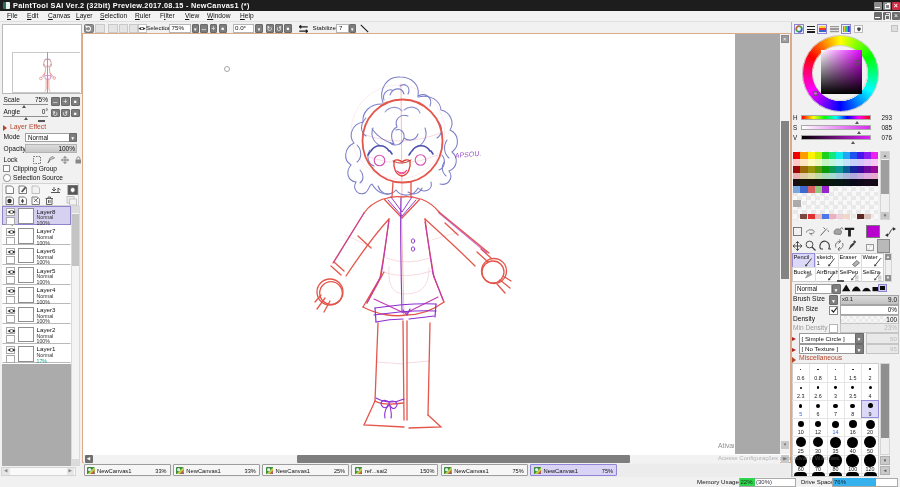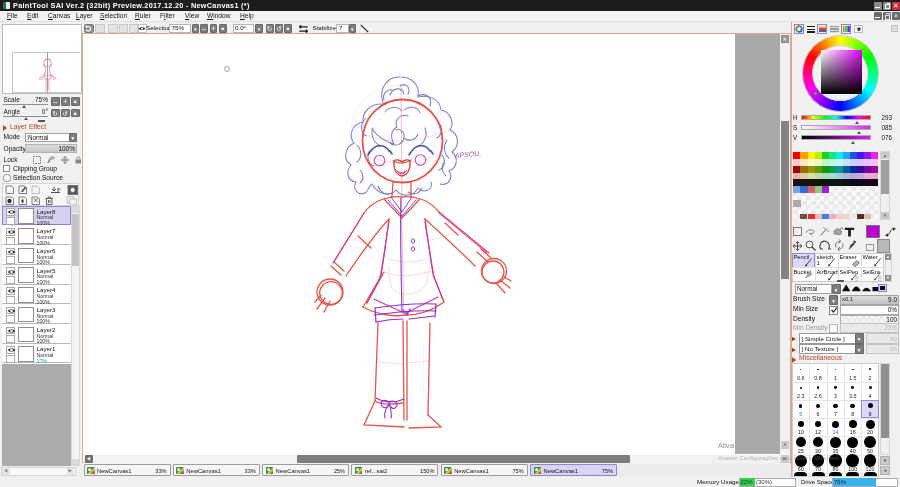--- a/index.html
+++ b/index.html
@@ -7,21 +7,21 @@
 .tx{position:absolute;white-space:nowrap;line-height:1}
 .bx{position:absolute;background:#fff;border:1px solid #a0a0a0;box-sizing:border-box}
 .bt{position:absolute;background:#7d7d7d;border:1px solid #696969;box-sizing:border-box;color:#fff;text-align:center;border-radius:1px;overflow:hidden}
 .gb{position:absolute;background:#e4e4e4;border:1px solid #c9c9c9;box-sizing:border-box}
 .chk{background-image:conic-gradient(#e9e9e9 25%,#f8f8f8 0 50%,#e9e9e9 0 75%,#f8f8f8 0);background-size:9px 9px}
 </style></head>
 <body>
 
 <div class="ab" style="left:0;top:0;width:900px;height:10.5px;background:#1d1d1d"></div>
 <div class="ab" style="left:3px;top:2px;width:6.5px;height:6.5px;background:linear-gradient(90deg,#2e6b60 45%,#e8f0ee 45%);border-radius:1px"></div>
-<div class="tx" style="left:13px;top:2px;font-size:7.3px;font-weight:bold;color:#fff;letter-spacing:.28px">PaintTool SAI Ver.2 (32bit) Preview.2017.12.20 - NewCanvas1 (*)</div>
+<div class="tx" style="left:13px;top:2px;font-size:7.3px;font-weight:bold;color:#fff;letter-spacing:.28px">PaintTool SAI Ver.2 (32bit) Preview.2017.08.15 - NewCanvas1 (*)</div>
 <div class="ab" style="left:873.5px;top:1.5px;width:8px;height:8px;background:#8a8a8a;border-radius:1px"></div>
 <div class="ab" style="left:875px;top:6.5px;width:5px;height:1.4px;background:#fff"></div>
 <div class="ab" style="left:883px;top:1.5px;width:8px;height:8px;background:#8a8a8a;border-radius:1px"></div>
 <div class="ab" style="left:884.8px;top:4.2px;width:3px;height:3px;border:0.9px solid #f2f2f2"></div>
 <div class="ab" style="left:886.6px;top:3px;width:2.6px;height:2.6px;border:0.9px solid #f2f2f2;border-bottom:none;border-left:none"></div>
 <div class="ab" style="left:891.5px;top:1.5px;width:8.5px;height:8px;background:#ce2e44;border-radius:1px;color:#fff;font-size:7px;line-height:8px;text-align:center;font-weight:bold">×</div>
 
 <div class="ab" style="left:0;top:10.5px;width:900px;height:11.5px;background:#f3f3f3;border-bottom:1px solid #e0e0e0;box-sizing:border-box"></div>
 <div class="tx" style="top:13px;font-size:6.6px;color:#111">
 <span style="position:absolute;left:7px"><u>F</u>ile</span>

